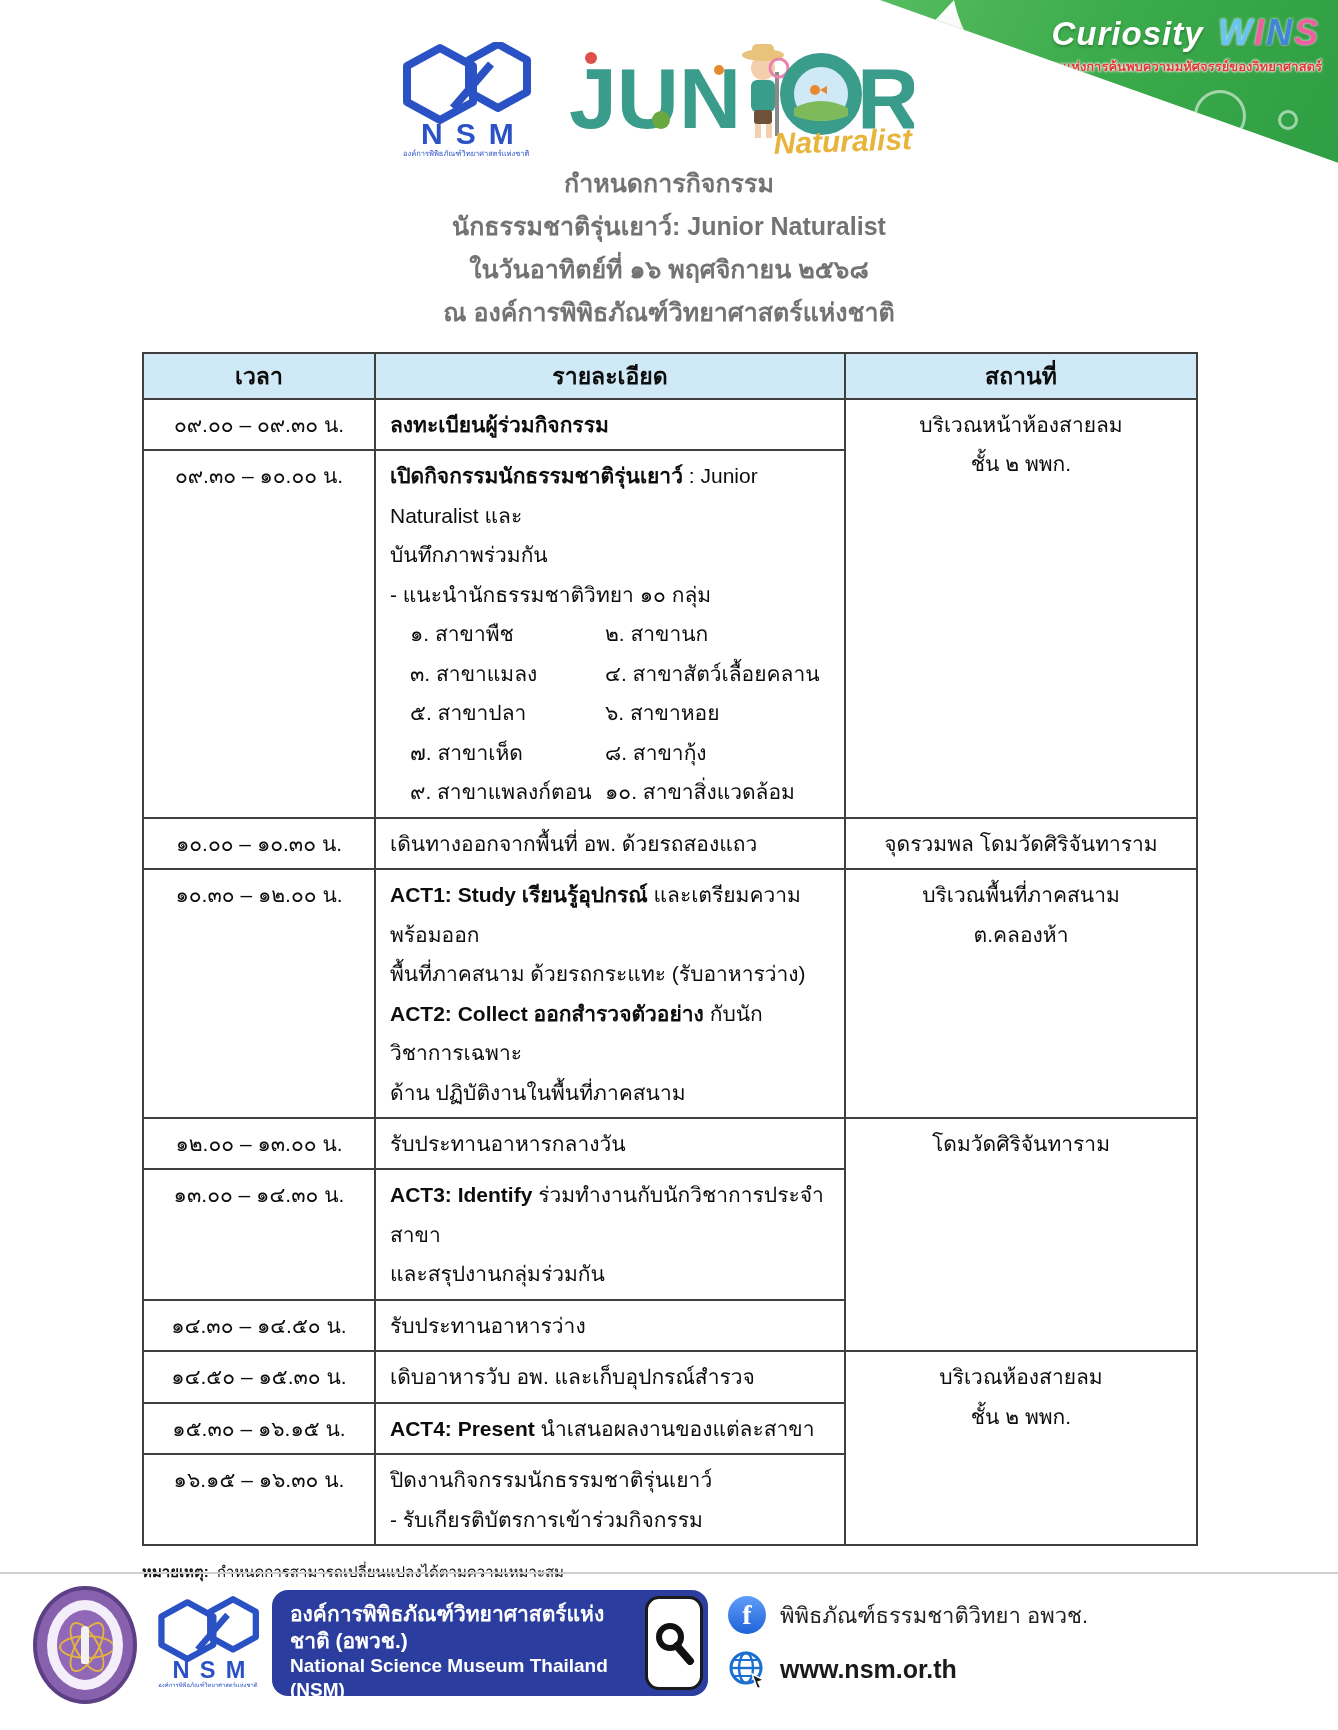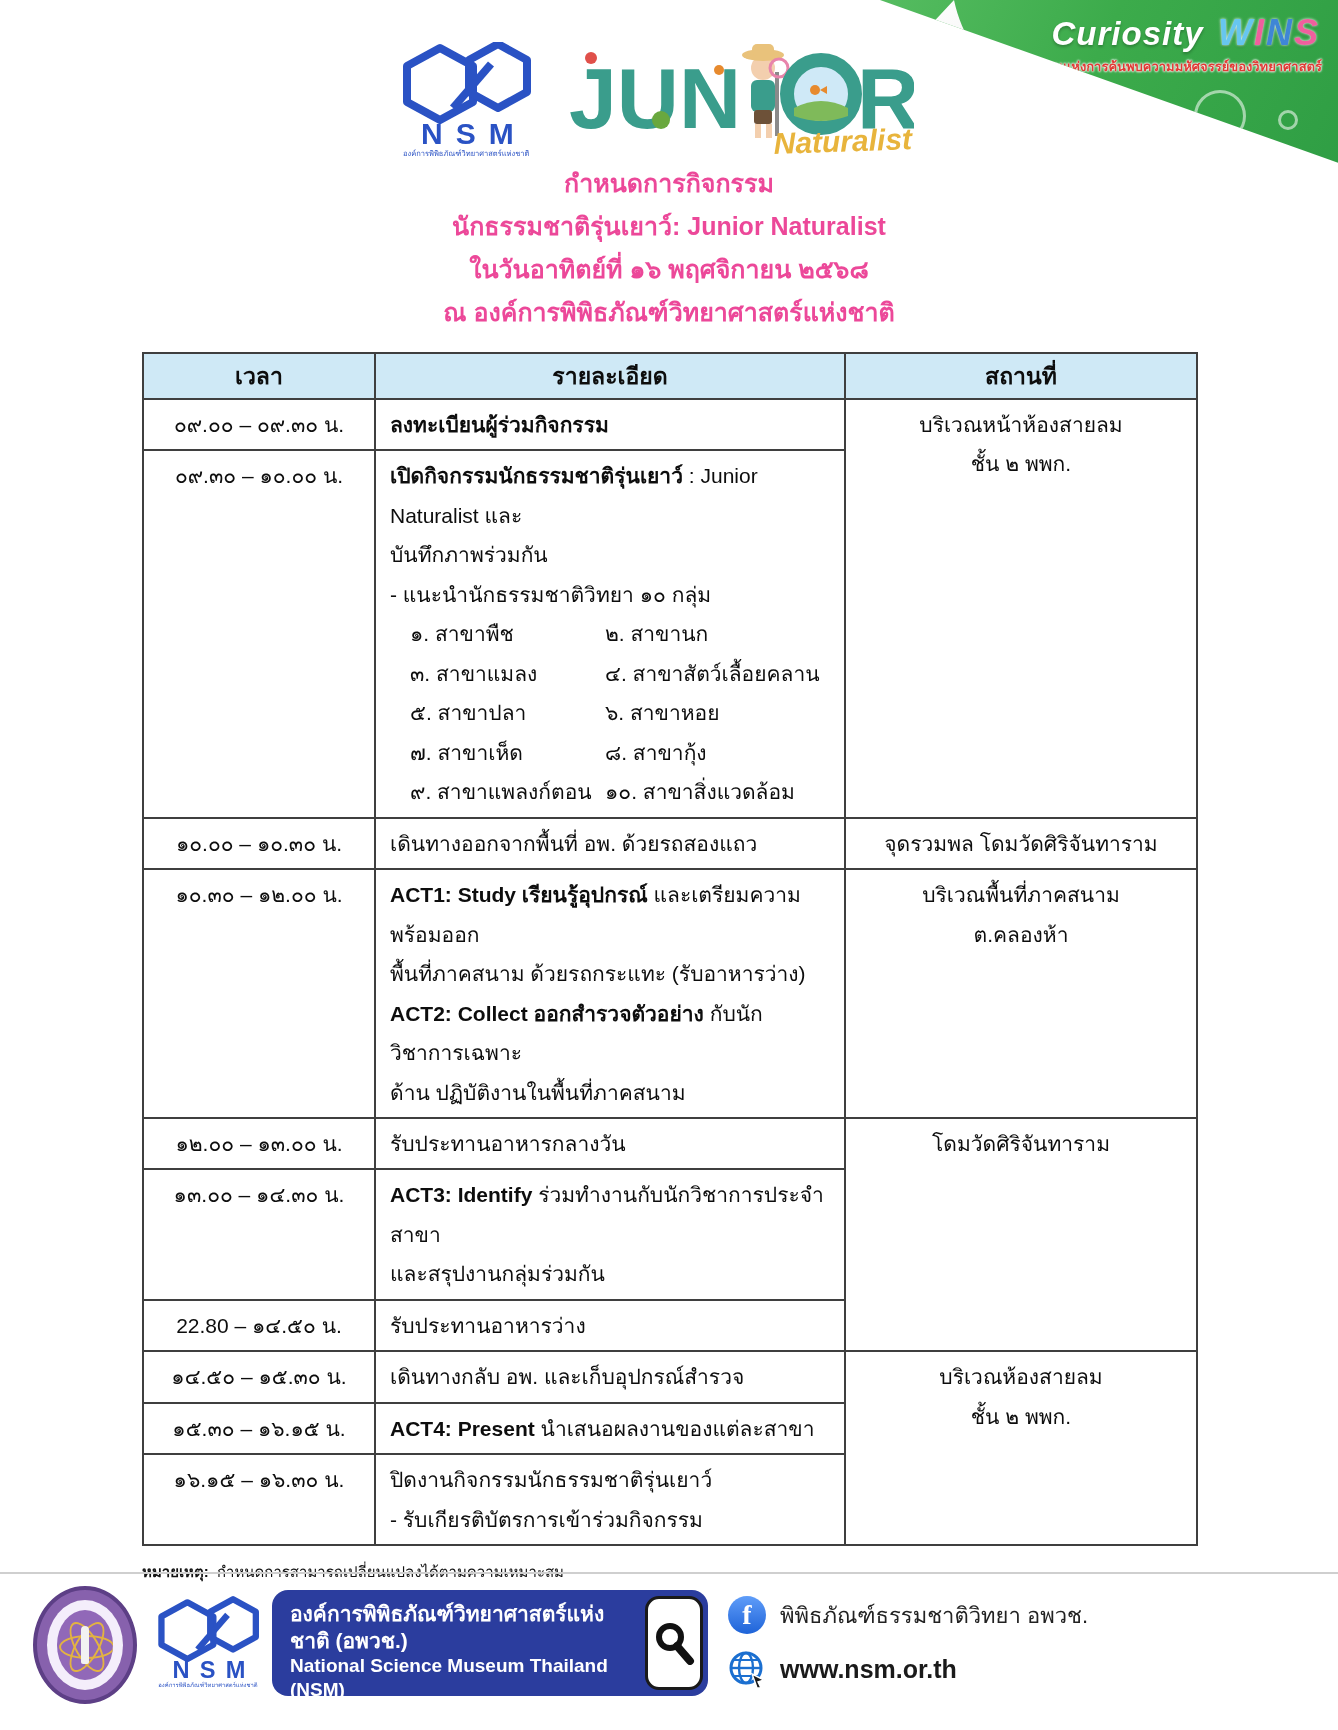--- a/index.html
+++ b/index.html
@@ -28,21 +28,21 @@
   
   .logos{position:absolute;top:42px;left:395px;display:flex;align-items:flex-start;gap:24px;}
   .nsm-blue{fill:none;stroke:#2a52c4;stroke-width:8;stroke-linejoin:round;}
   .nsm-word{font-weight:bold;fill:#2a52c4;letter-spacing:13px;font-size:30px;}
   .nsm-tag{fill:#2a52c4;font-size:7.5px;}
   .jr-teal{fill:#3a9d8c;font-weight:bold;}
   .jr-gold{fill:#e8b43c;font-weight:bold;font-style:italic;}
 
   
   .titles{position:absolute;top:162px;left:0;width:100%;text-align:center;
-          font-weight:bold;font-size:25px;line-height:43px;color:#ec4899;}
+          font-weight:bold;font-size:25px;line-height:43px;color:#737373;}
 
   
   .content{position:absolute;top:352px;left:142px;width:1054px;}
   table.sched{border-collapse:collapse;table-layout:fixed;width:1054px;}
   table.sched th,table.sched td{border:2px solid #3f3f3f;}
   table.sched th{background:#cfe9f6;font-size:23px;font-weight:bold;height:42px;
                  text-align:center;color:#0d0d0d;}
   table.sched td{font-size:21px;line-height:1.88;vertical-align:top;color:#0d0d0d;}
   td.col-time{text-align:center;padding:5px 2px;}
   td.col-detail{padding:5px 14px;}
@@ -246,29 +246,29 @@
             </td>
           </tr>
           <tr>
             <td class="col-time">๑๓.๐๐ – ๑๔.๓๐ น.</td>
             <td class="col-detail">
               <div class="line"><span class="b">ACT3: Identify</span><span> ร่วมทำงานกับนักวิชาการประจำสาขา</span></div>
               <div class="line"><span>และสรุปงานกลุ่มร่วมกัน</span></div>
             </td>
           </tr>
           <tr>
-            <td class="col-time">22.80 – ๑๔.๕๐ น.</td>
+            <td class="col-time">๑๔.๓๐ – ๑๔.๕๐ น.</td>
             <td class="col-detail">
               <div class="line"><span>รับประทานอาหารว่าง</span></div>
             </td>
           </tr>
           <tr>
             <td class="col-time">๑๔.๕๐ – ๑๕.๓๐ น.</td>
             <td class="col-detail">
-              <div class="line"><span>เดินทางกลับ อพ. และเก็บอุปกรณ์สำรวจ</span></div>
+              <div class="line"><span>เดิบอาหารวับ อพ. และเก็บอุปกรณ์สำรวจ</span></div>
             </td>
             <td class="col-place" rowspan="3">
               <div>บริเวณห้องสายลม</div>
               <div>ชั้น ๒ พพก.</div>
             </td>
           </tr>
           <tr>
             <td class="col-time">๑๕.๓๐ – ๑๖.๑๕ น.</td>
             <td class="col-detail">
               <div class="line"><span class="b">ACT4: Present</span><span> นำเสนอผลงานของแต่ละสาขา</span></div>

